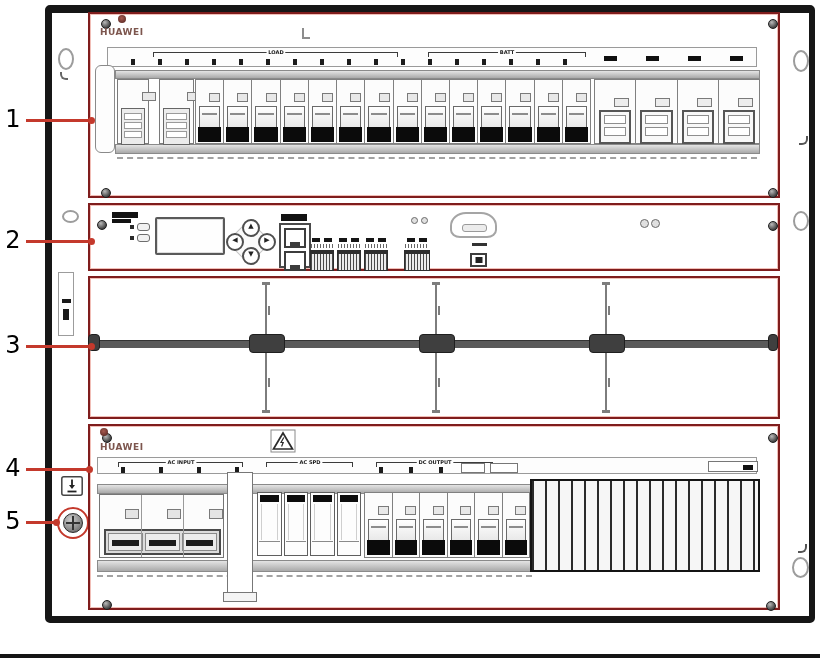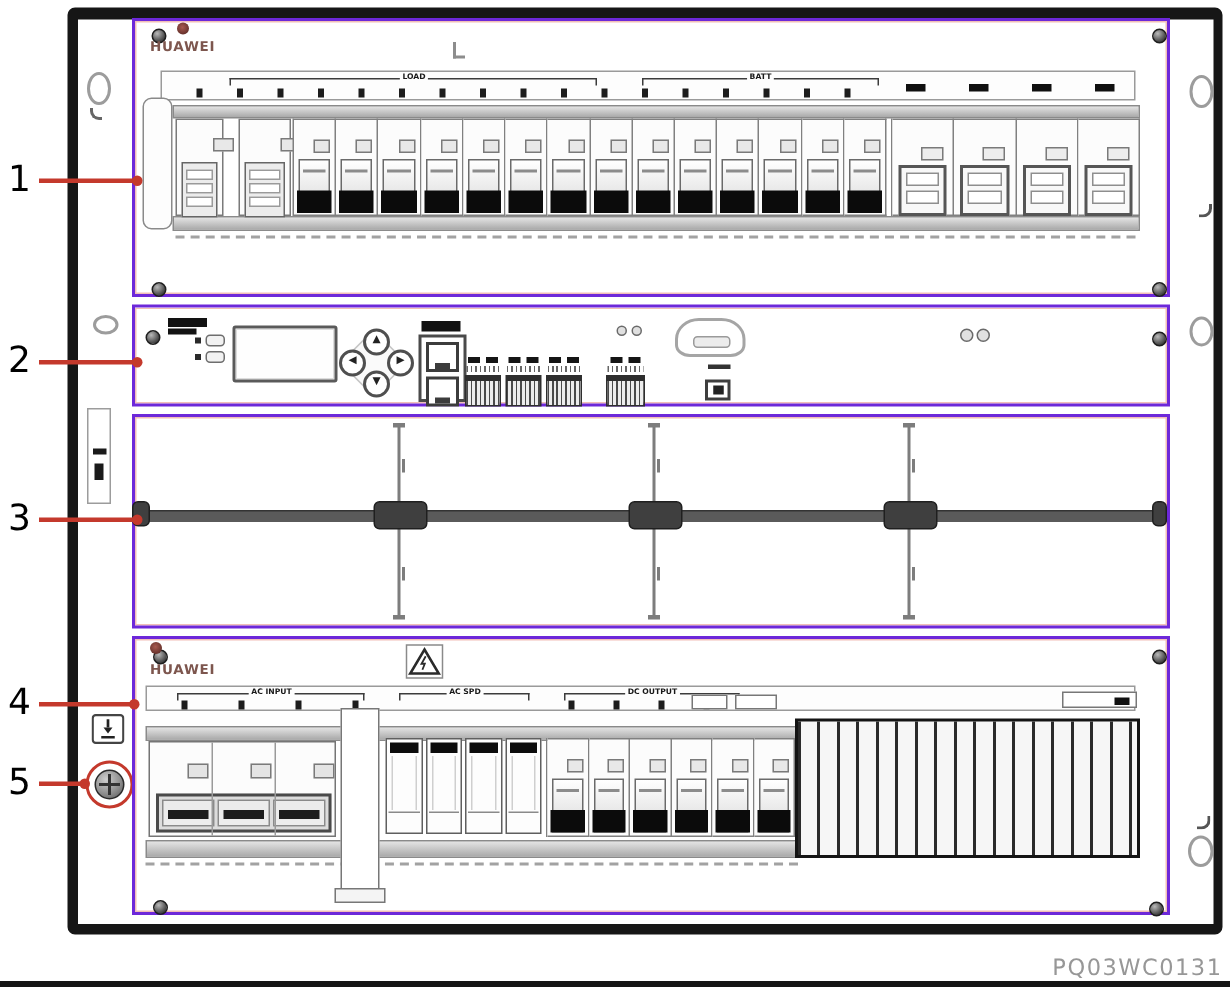--- a/index.html
+++ b/index.html
@@ -1,20 +1,20 @@
 <!DOCTYPE html>
 <html><head>
 <meta charset="utf-8">
 <style>
   html,body{margin:0;padding:0;background:#fff}
   #stage{position:relative;width:820px;height:660px;background:#fff;overflow:hidden;
          font-family:"DejaVu Sans","Liberation Sans",sans-serif;color:#111}
   .a{position:absolute;box-sizing:border-box}
   .chassis{border:solid #161616;border-width:8px 6px 7px 7px;border-radius:5px;background:#fff}
-  .rbox{border:2px solid #6d28d9;box-shadow:0 0 0 1px rgba(228,125,112,.5) inset}
+  .rbox{border:2px solid #7f1d1d;box-shadow:0 0 0 1px rgba(228,125,112,.5) inset}
   .screw{width:10px;height:10px;border-radius:50%;border:1px solid #1e1e1e;
          background:radial-gradient(circle at 35% 30%,#b9b9b9,#4d4d4d 65%,#212121)}
   .oval{border:2px solid #9c9c9c;border-radius:50%;background:#fff}
   .hookmark{width:8px;height:8px;border-left:2px solid #666;border-bottom:2px solid #666;border-bottom-left-radius:6px}
   .bentmark{width:9px;height:9px;border-right:2px solid #555;border-bottom:2px solid #555;border-bottom-right-radius:6px}
   .lmark{width:8px;height:11px;border-left:2px solid #8d8d8d;border-bottom:2px solid #8d8d8d}
   .brand{font-size:9px;font-weight:bold;letter-spacing:.5px;color:#7d564e}
   .flower{width:8px;height:8px;border-radius:50%;background:radial-gradient(circle at 45% 40%,#a85a50,#64302a 75%)}
   .strip{border:1px solid #9a9a9a;background:#fdfdfd}
   .bracket{border:1px solid #3c3c3c;border-bottom:none;height:5px}
@@ -513,15 +513,14 @@
   <div class="a coline" style="left:26px;top:119px;width:66px"></div>
   <div class="a conum" style="left:2px;top:226px">2</div>
   <div class="a coline" style="left:26px;top:240px;width:66px"></div>
   <div class="a conum" style="left:2px;top:331px">3</div>
   <div class="a coline" style="left:26px;top:345px;width:66px"></div>
   <div class="a conum" style="left:2px;top:454px">4</div>
   <div class="a coline" style="left:26px;top:468px;width:64px"></div>
   <div class="a conum" style="left:2px;top:507px">5</div>
   <div class="a coline" style="left:26px;top:521px;width:31px"></div>
 
-  <div class="a figcode" style="left:515px;top:636px">PQ03WC0131</div>
   <div class="a botrule" style="left:0;top:654px;width:820px;height:4px"></div>
 </div>
 
 </body></html>

